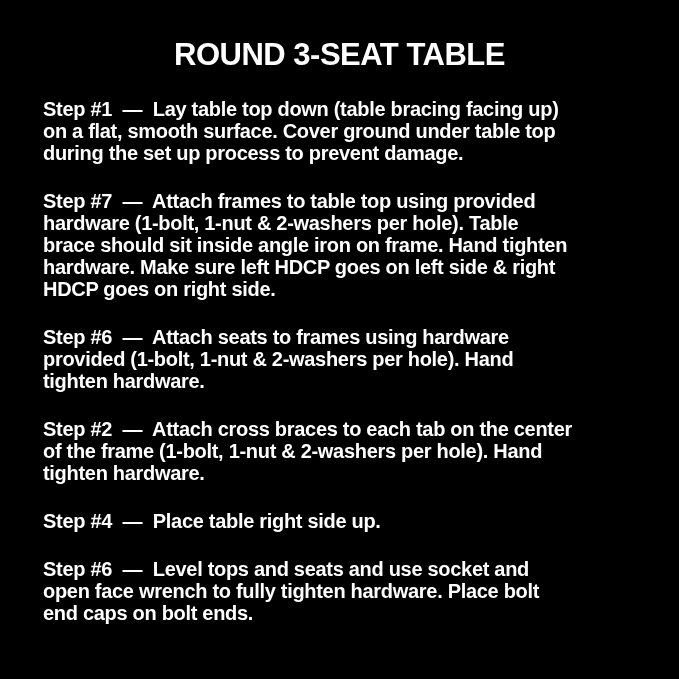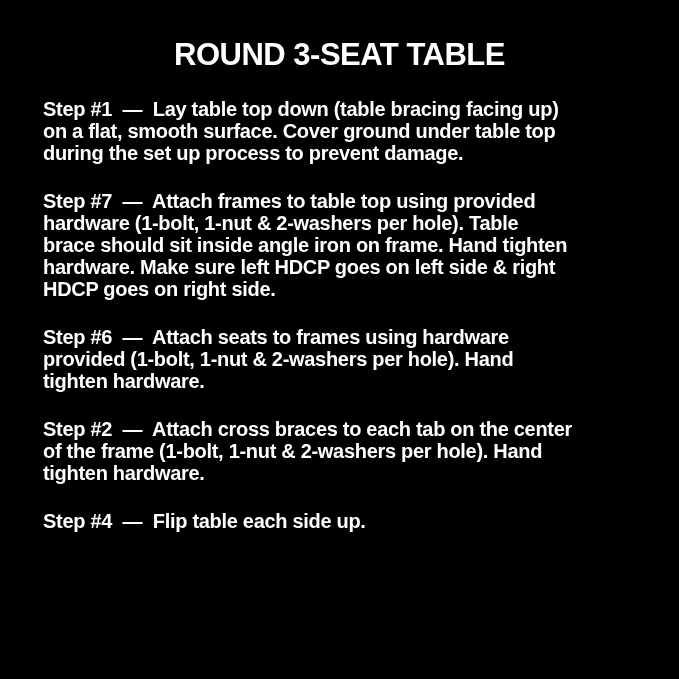--- a/index.html
+++ b/index.html
@@ -72,16 +72,19 @@
 HDCP goes on right side.</span></p>
 
     <p class="step"><span>Step #6</span><span>  —  </span><span>Attach seats to frames using hardware
 provided (1-bolt, 1-nut &amp; 2-washers per hole). Hand
 tighten hardware.</span></p>
 
     <p class="step"><span>Step #2</span><span>  —  </span><span>Attach cross braces to each tab on the center
 of the frame (1-bolt, 1-nut &amp; 2-washers per hole). Hand
 tighten hardware.</span></p>
 
-    <p class="step"><span>Step #4</span><span>  —  </span><span>Flip table each side up.</span></p>
+    <p class="step"><span>Step #4</span><span>  —  </span><span>Place table right side up.</span></p>
 
+    <p class="step"><span>Step #6</span><span>  —  </span><span>Level tops and seats and use socket and
+open face wrench to fully tighten hardware. Place bolt
+end caps on bolt ends.</span></p>
   </div>
 </div>
 
 </body></html>

